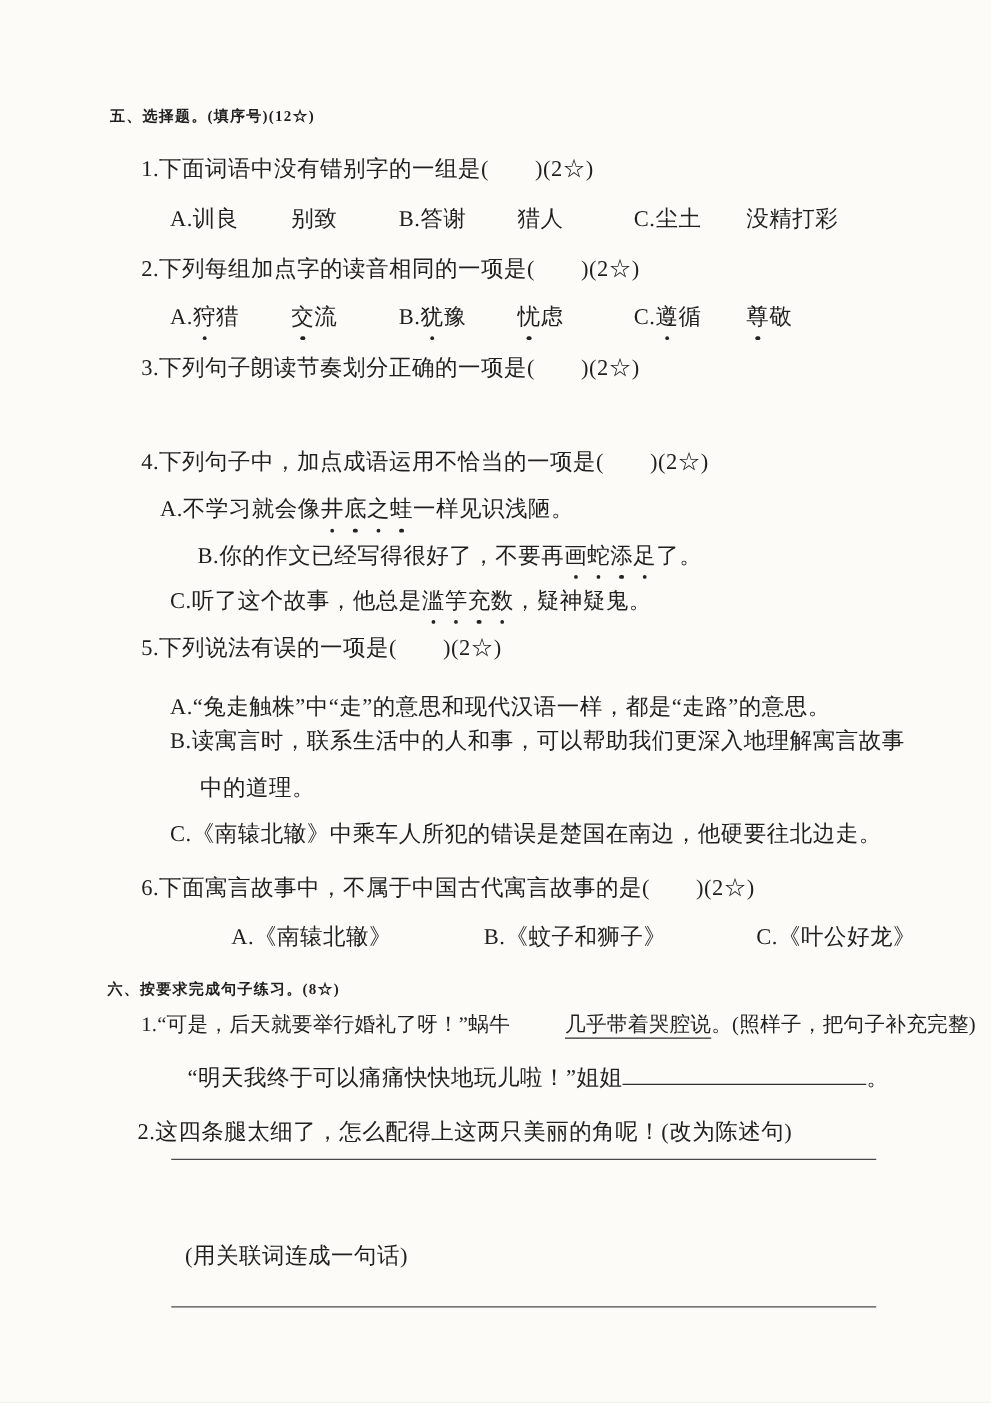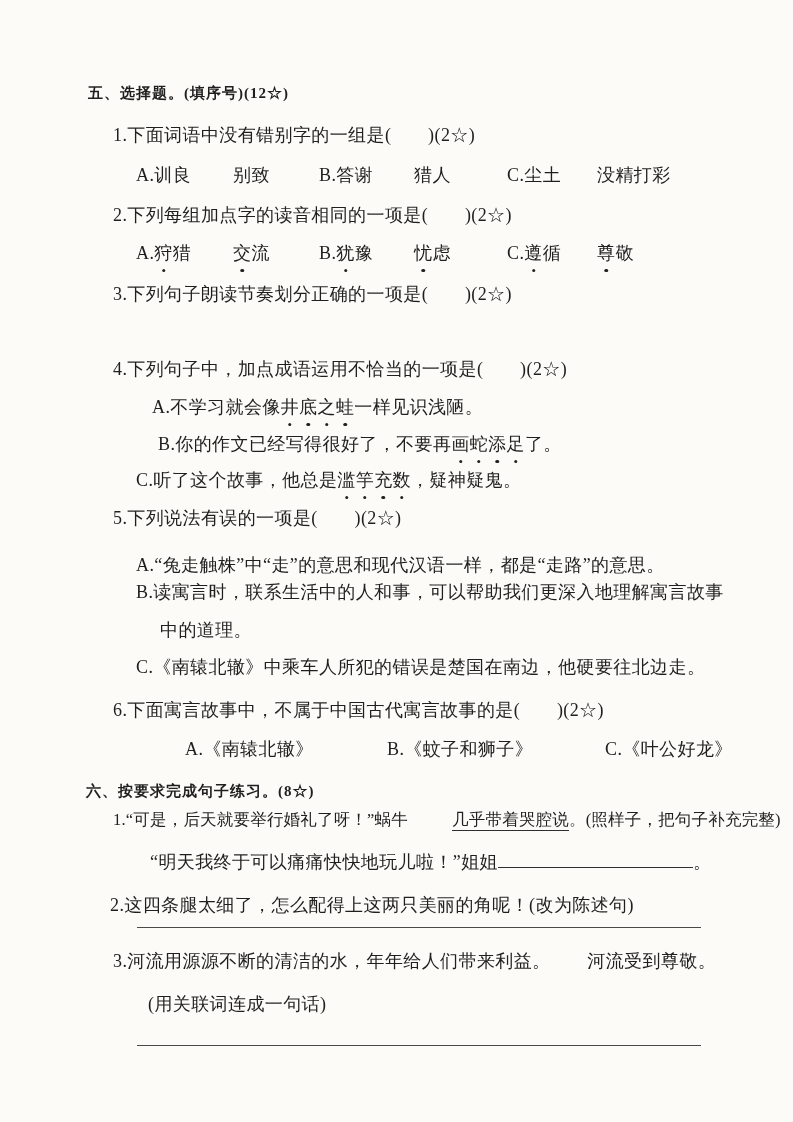--- a/index.html
+++ b/index.html
@@ -8,21 +8,21 @@
     width:793px;height:1122px;
     margin:0 auto;
     background:#fcfbf8;
     color:#1f1f1f;
     font-family:"Liberation Serif", serif;
     font-size:18px;
     letter-spacing:0.4px;
     overflow:hidden;
   }
   .row{position:absolute;white-space:pre;line-height:26px;}
-  .h{font-weight:700;font-size:15px;letter-spacing:1px;}
+  .h{font-weight:700;font-size:12px;letter-spacing:1px;}
   .tight{font-size:16.5px;letter-spacing:0.2px;}
   .cells{display:flex;align-items:center;}
   .cell{flex:0 0 auto;}
   
   .em-char{position:relative;display:inline-block;}
   .em-char::after{
     content:"";position:absolute;left:50%;bottom:-6px;
     width:3.5px;height:3.5px;border-radius:50%;background:#222;
     transform:translateX(-50%);
   }
@@ -56,21 +56,21 @@
     <span class="cell" style="width:86px"><span class="em-char">交</span><span>流</span></span>
     <span class="cell" style="width:95px"><span>B.</span><span class="em-char">犹</span><span>豫</span></span>
     <span class="cell" style="width:93px"><span class="em-char">忧</span><span>虑</span></span>
     <span class="cell" style="width:90px"><span>C.</span><span class="em-char">遵</span><span>循</span></span>
     <span class="cell"><span class="em-char">尊</span><span>敬</span></span>
   </div>
 
   <div class="row" style="left:113px;top:281px;">3.下列句子朗读节奏划分正确的一项是(　　)(2☆)</div>
 
   <div class="row" style="left:113px;top:356px;">4.下列句子中，加点成语运用不恰当的一项是(　　)(2☆)</div>
-  <div class="row" style="left:152px;top:394px;"><span>A.不学习就会像</span><span class="em-char">井</span><span class="em-char">底</span><span class="em-char">之</span><span class="em-char">蛙</span><span>一样见识浅陋。</span></div>
+  <div class="row" style="left:128px;top:394px;"><span>A.不学习就会像</span><span class="em-char">井</span><span class="em-char">底</span><span class="em-char">之</span><span class="em-char">蛙</span><span>一样见识浅陋。</span></div>
   <div class="row" style="left:136px;top:431px;margin-left:22px;"><span>B.你的作文已经写得很好了，不要再</span><span class="em-char">画</span><span class="em-char">蛇</span><span class="em-char">添</span><span class="em-char">足</span><span>了。</span></div>
   <div class="row" style="left:136px;top:467px;"><span>C.听了这个故事，他总是</span><span class="em-char">滥</span><span class="em-char">竽</span><span class="em-char">充</span><span class="em-char">数</span><span>，疑神疑鬼。</span></div>
 
   <div class="row" style="left:113px;top:505px;">5.下列说法有误的一项是(　　)(2☆)</div>
   <div class="row" style="left:136px;top:542px;margin-top:10px;">A.“兔走触株”中“走”的意思和现代汉语一样，都是“走路”的意思。</div>
   <div class="row" style="left:136px;top:579px;">B.读寓言时，联系生活中的人和事，可以帮助我们更深入地理解寓言故事</div>
   <div class="row" style="left:160px;top:617px;">中的道理。</div>
   <div class="row" style="left:136px;top:654px;">C.《南辕北辙》中乘车人所犯的错误是楚国在南边，他硬要往北边走。</div>
 
   <div class="row" style="left:113px;top:697px;">6.下面寓言故事中，不属于中国古代寓言故事的是(　　)(2☆)</div>
@@ -81,17 +81,16 @@
   </div>
 
   <div class="row h" style="left:86px;top:778px;">六、按要求完成句子练习。(8☆)</div>
 
   <div class="row tight" style="left:113px;top:807px;"><span>1.“可是，后天就要举行婚礼了呀！”蜗牛</span><span class="u">几乎带着哭腔说</span><span>。(照样子，把句子补充完整)</span></div>
   <div class="row" style="left:150px;top:848px;"><span>“明天我终于可以痛痛快快地玩儿啦！”姐姐</span><span class="blank" style="width: 195px;"></span><span>。</span></div>
 
   <div class="row" style="left:110px;top:892px;text-align:right;">2.这四条腿太细了，怎么配得上这两只美丽的角呢！(改为陈述句)</div>
   <div class="answer-line" style="left:137px;top:927px;width:564px;"></div>
 
-  <div class="row" style="left:113px;top:948px;">3.河流用源源不断的清洁的水，年年给人们带来利益。　　河流受到尊敬。</div>
   <div class="row" style="left:148px;top:991px;">(用关联词连成一句话)</div>
   <div class="answer-line" style="left:137px;top:1045px;width:564px;"></div>
 
 </div>
 
 </body></html>

